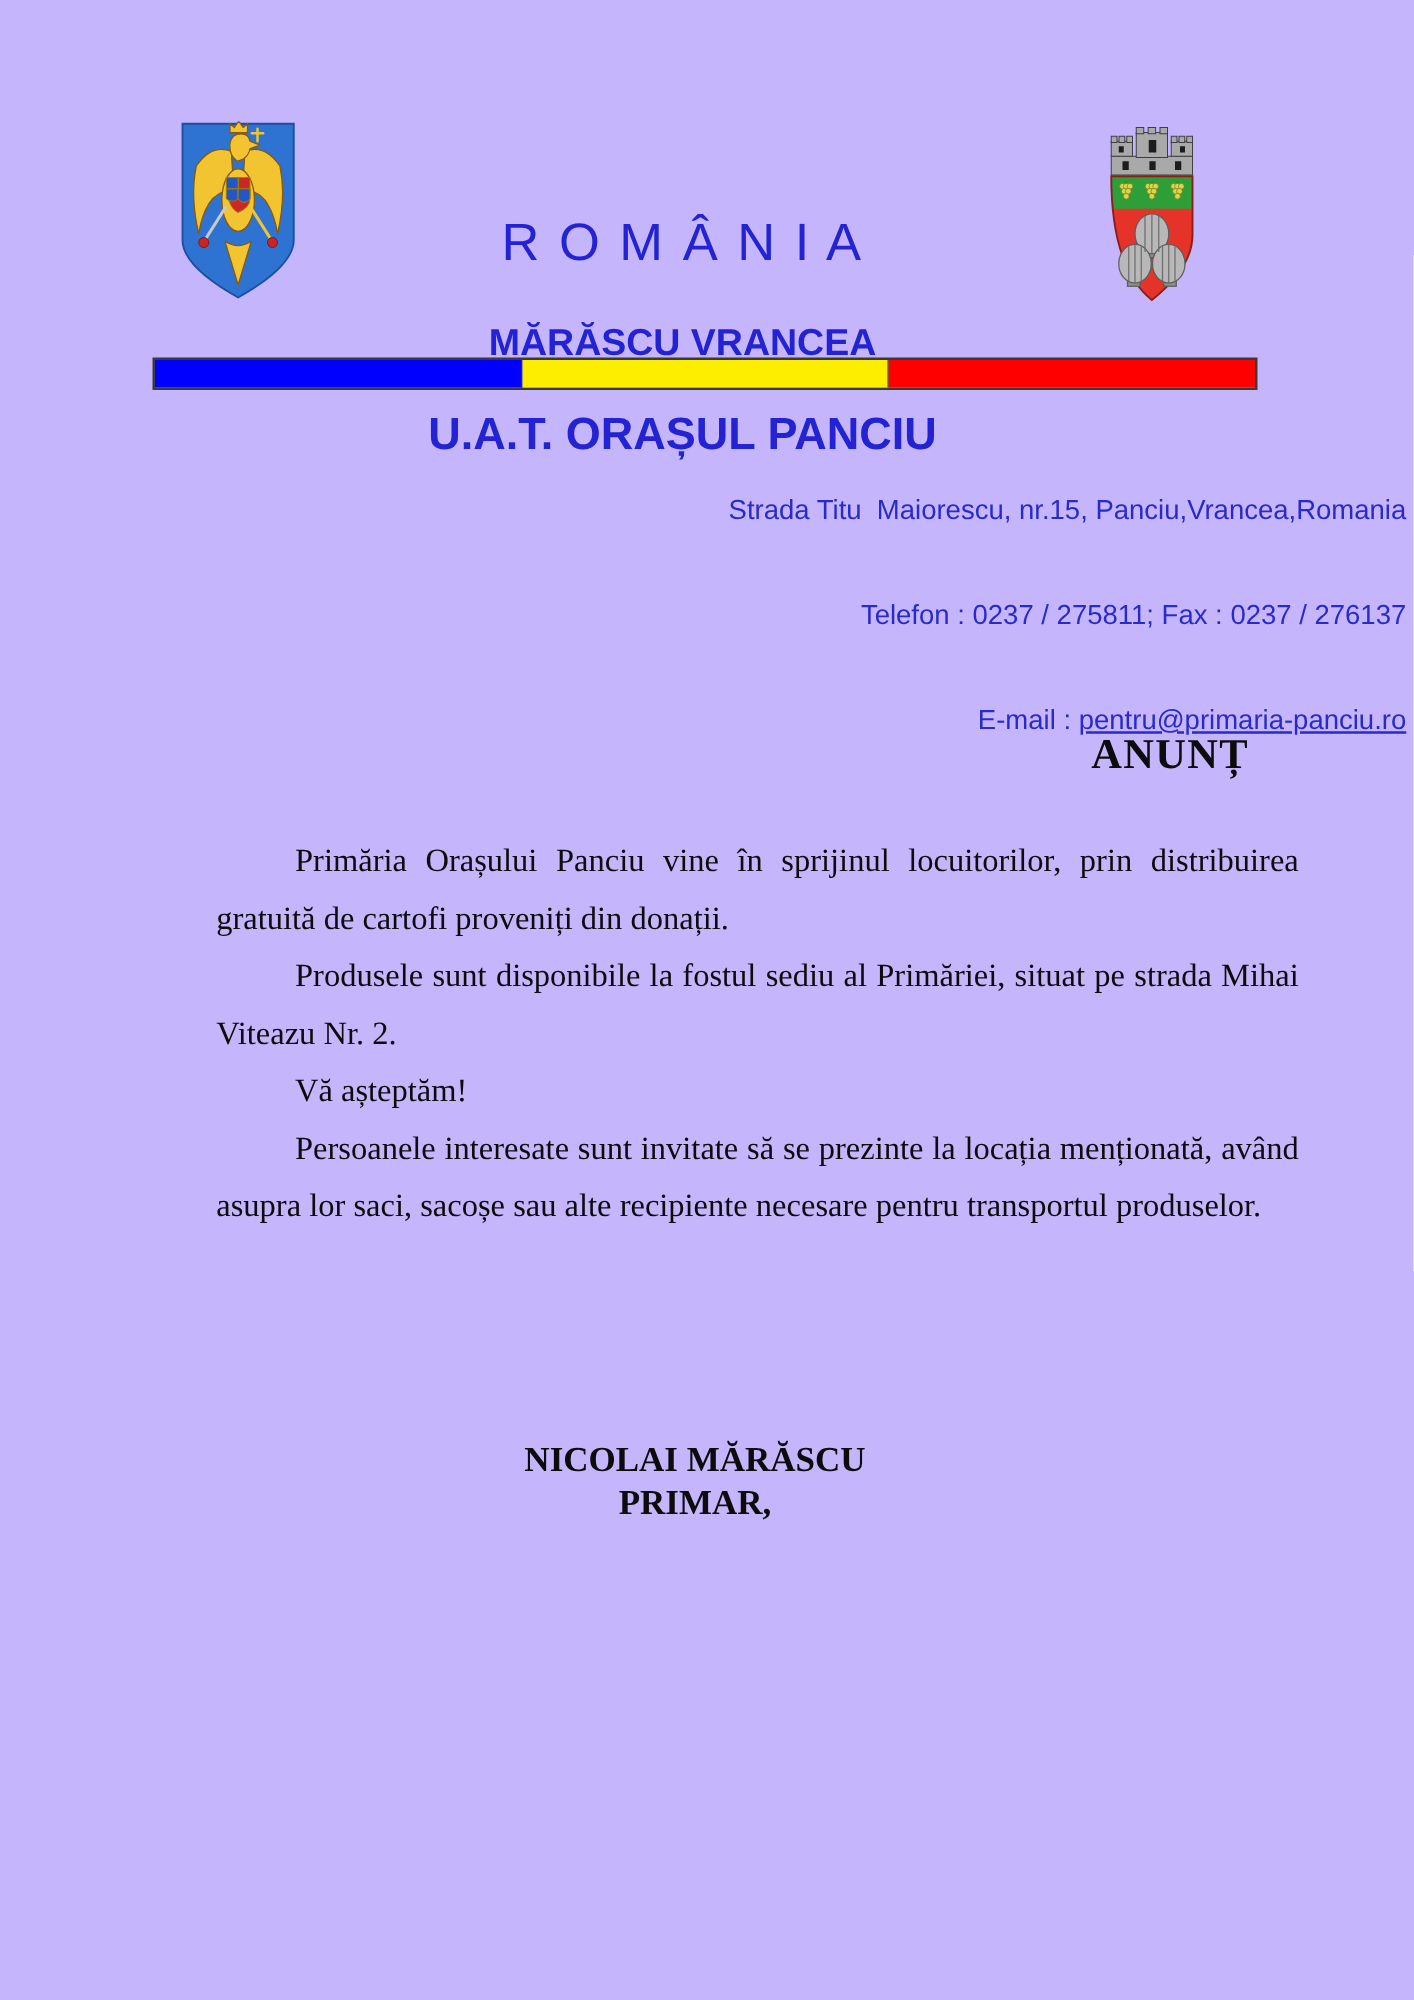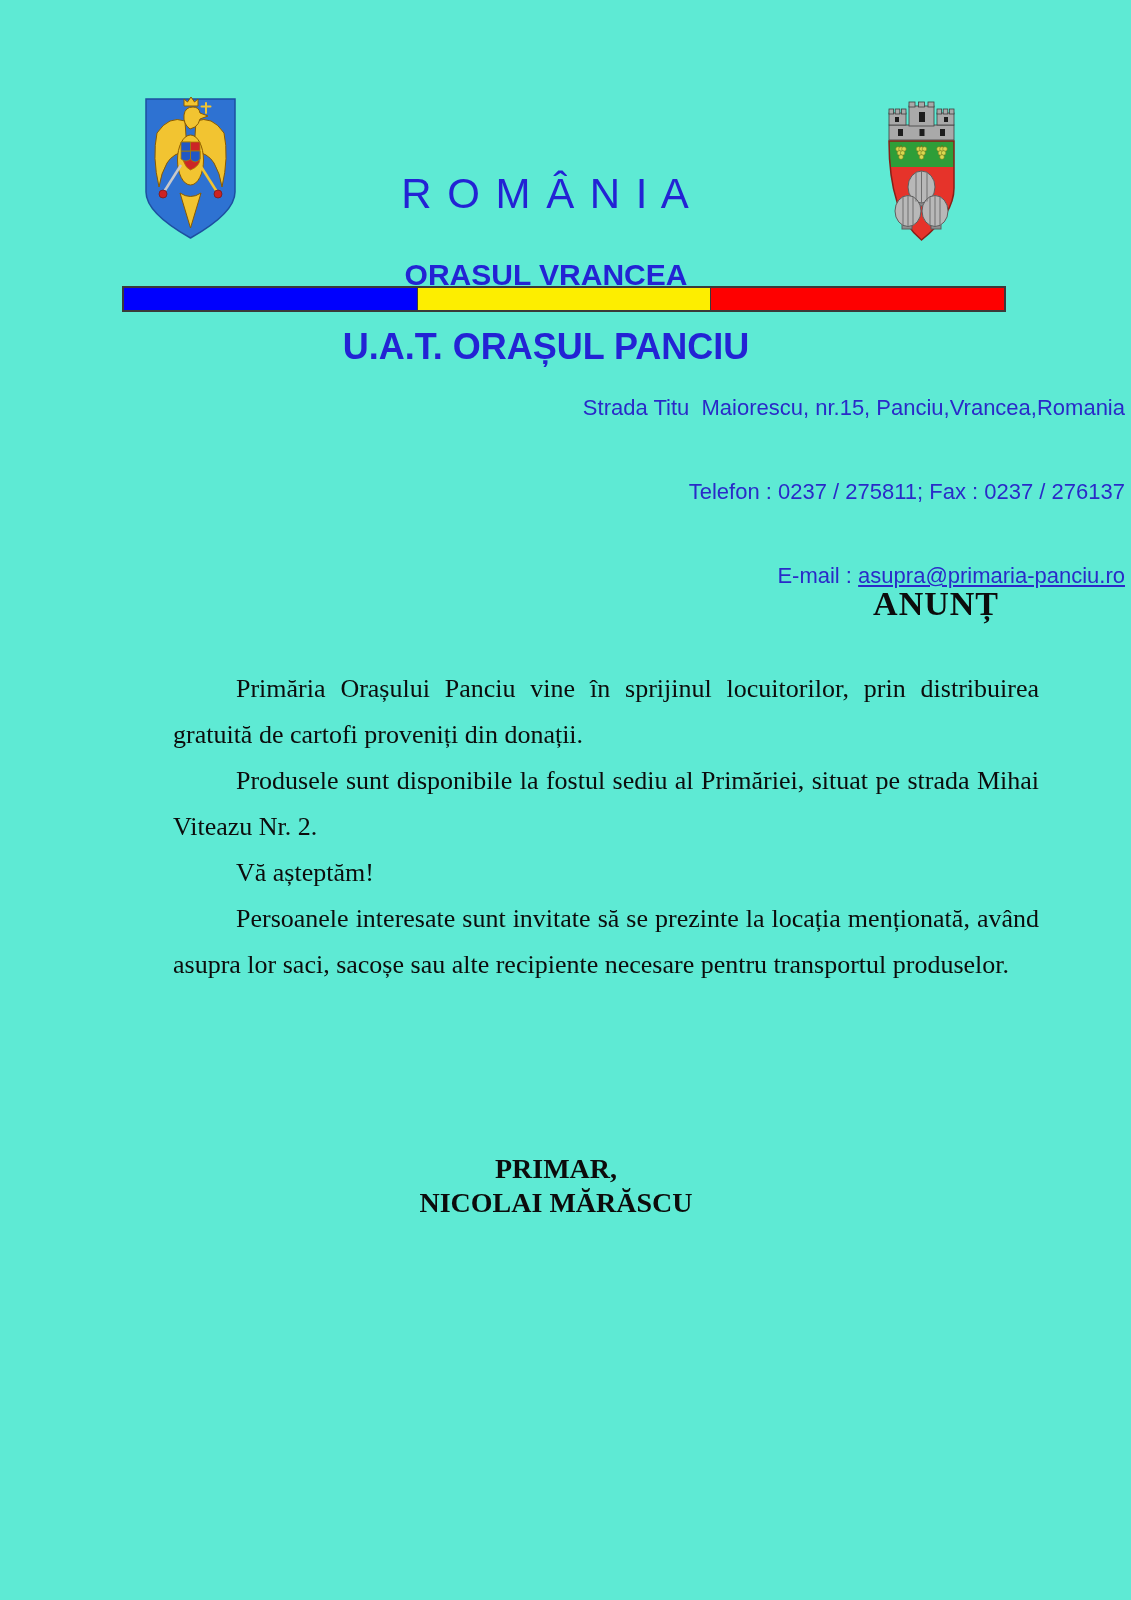--- a/index.html
+++ b/index.html
@@ -1,20 +1,20 @@
 <!DOCTYPE html>
 <html><head>
 <meta charset="utf-8">
 <style>
   html, body { margin: 0; padding: 0; background: #ffffff; }
   .page {
     position: relative;
     width: 1131px;
     height: 1600px;
-    background: #5eead4;
+    background: #c4b5fd;
     overflow: hidden;
     font-family: "Liberation Serif", serif;
   }
 
   
   .coat-left  { position: absolute; left: 143px; top: 97px;  width: 95px; height: 143px; }
   .coat-right { position: absolute; left: 876px; top: 100px; width: 91px; height: 143px; }
   .coat-left svg, .coat-right svg { width: 100%; height: 100%; display: block; }
 
   .header-text {
@@ -137,21 +137,21 @@
         <path d="M38 45 H57 V62 Q57 69 47.5 73 Q38 69 38 45 Z" fill="#cc2626"></path>
         <path d="M47.5 45 V62 Q52 66 57 62 V54 H38 V62 Q43 66 47.5 62 Z" fill="#2257c4" fill-rule="evenodd"></path>
         <path d="M38 45 H47.5 V54 H38 Z" fill="#2257c4"></path>
         <path d="M47.5 54 H57 V62 Q52 68 47.5 62 Z" fill="#2257c4"></path>
       </g>
     </svg>
   </div>
 
   <div class="header-text">
     <div class="country-line">R O M Â N I A</div>
-    <div class="county-line">ORAȘUL VRANCEA</div>
+    <div class="county-line">MĂRĂSCU VRANCEA</div>
     <div class="uat-line">U.A.T. ORAȘUL PANCIU</div>
   </div>
 
   <div class="coat-right">
     <svg viewBox="0 0 91 143" xmlns="http://www.w3.org/2000/svg">
       <defs>
         <clipPath id="pShield">
             <path d="M13 41 H78 V88 Q78 114 45.5 140 Q13 114 13 41 Z"></path>
           </clipPath>
       </defs>
@@ -228,30 +228,30 @@
 
   <div class="flag-bar">
     <div class="flag-seg flag-blue"></div>
     <div class="flag-seg flag-yellow"></div>
     <div class="flag-seg flag-red"></div>
   </div>
 
   <div class="contact">
     <div>Strada Titu  Maiorescu, nr.15, Panciu,Vrancea,Romania</div>
     <div>Telefon : 0237 / 275811; Fax : 0237 / 276137</div>
-    <div><span>E-mail : </span><span class="email-link">asupra@primaria-panciu.ro</span></div>
+    <div><span>E-mail : </span><span class="email-link">pentru@primaria-panciu.ro</span></div>
   </div>
 
   <div class="doc-title">ANUNȚ</div>
 
   <div class="doc-body">
     <p>Primăria Orașului Panciu vine în sprijinul locuitorilor, prin distribuirea gratuită de cartofi proveniți din donații.</p>
     <p>Produsele sunt disponibile la fostul sediu al Primăriei, situat pe strada Mihai Viteazu Nr. 2.</p>
     <p>Vă așteptăm!</p>
     <p>Persoanele interesate sunt invitate să se prezinte la locația menționată, având asupra lor saci, sacoșe sau alte recipiente necesare pentru transportul produselor.</p>
   </div>
 
   <div class="signature">
+    <div>NICOLAI MĂRĂSCU</div>
     <div>PRIMAR,</div>
-    <div>NICOLAI MĂRĂSCU</div>
   </div>
 
 </div>
 
 </body></html>

